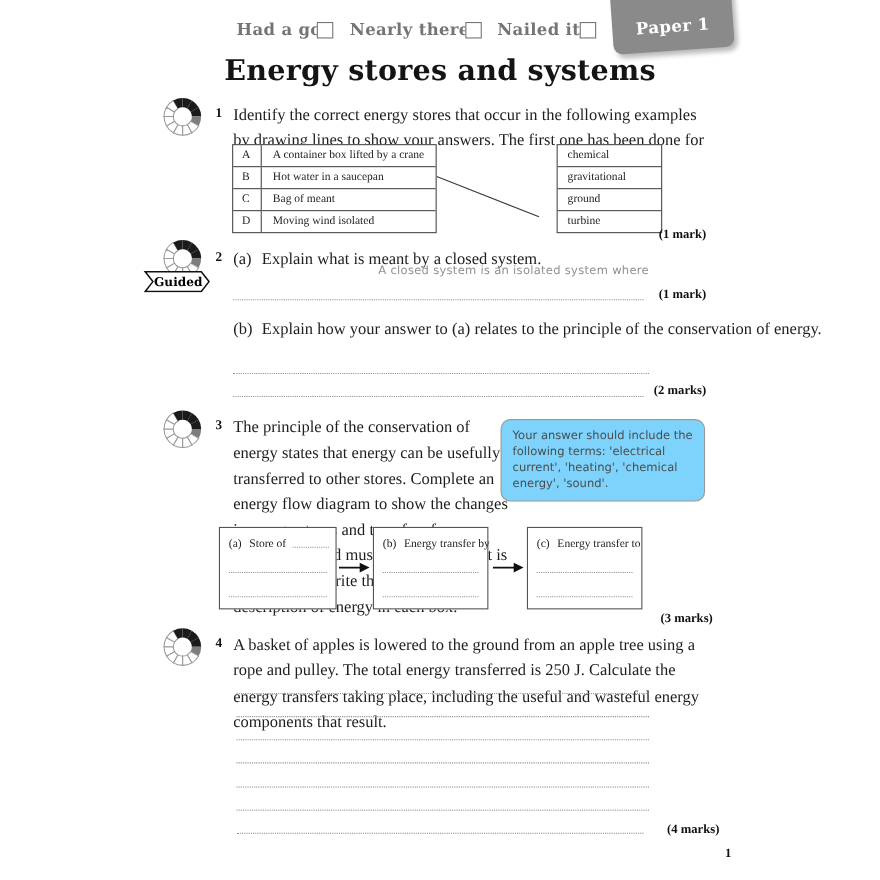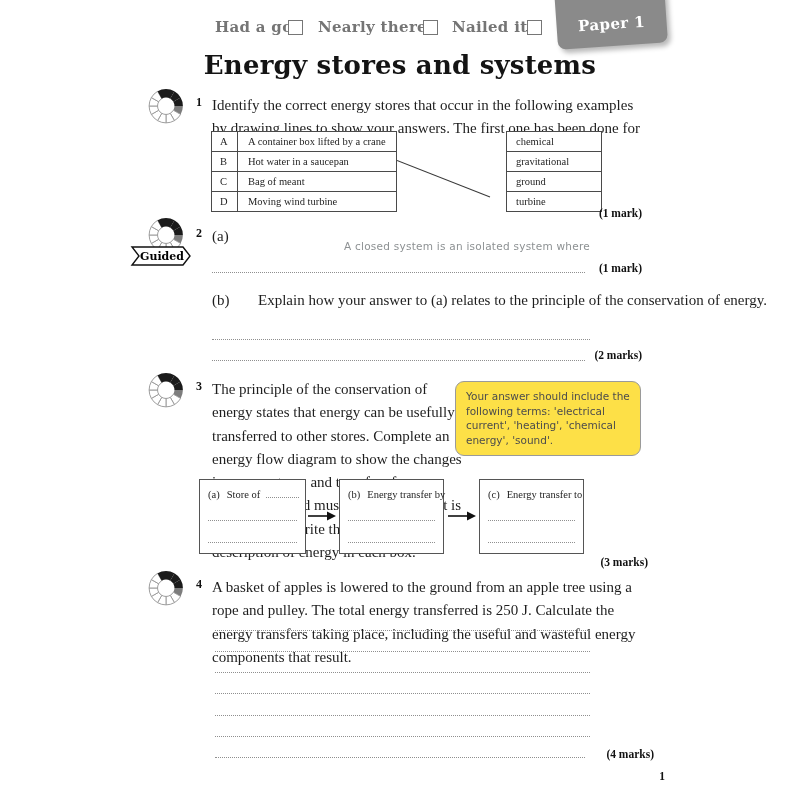--- a/index.html
+++ b/index.html
@@ -37,21 +37,21 @@
   
   .hand{font-family:"DejaVu Sans",sans-serif;font-size:10.5px;color:#8d9193;letter-spacing:.25px;white-space:nowrap;}
   .answer-row{display:flex;align-items:flex-end;height:14px;flex-direction:column;}
   .dotfill{flex:1;border-bottom:1.6px dotted #8f8f8f;margin:0 0 2px 6px;}
   .dotline{border-bottom:1.6px dotted #8f8f8f;height:12px;}
 
   
   .guided-text{font-family:"DejaVu Serif",serif;font-weight:bold;font-size:11px;}
 
   
-  .hint{background:#fde047;border:1px solid #9a9a9a;border-radius:9px;padding:7px 10px;box-sizing:border-box;
+  .hint{background:#7dd3fc;border:1px solid #9a9a9a;border-radius:9px;padding:7px 10px;box-sizing:border-box;
         font-family:"DejaVu Sans",sans-serif;font-size:10.5px;color:#4c4c4c;line-height:1.4;}
   .flow-box{border:1.2px solid #555;background:#fff;height:75px;box-sizing:border-box;}
   .flow-label{position:absolute;left:8px;right:6px;top:9px;font-size:10.5px;display:flex;align-items:flex-end;white-space:nowrap;}
   .flow-label .lbl{margin-right:7px;}
   .box-dot{position:absolute;left:8px;right:8px;border-bottom:1.5px dotted #909090;height:0;}
 
   .pagenum{font-weight:bold;font-size:11.5px;color:#111;}
 </style>
 </head>
 <body>
@@ -104,21 +104,21 @@
     <div class="tbl-row">
       <span class="tbl-letter">B</span>
       <span class="tbl-text">Hot water in a saucepan</span>
     </div>
     <div class="tbl-row">
       <span class="tbl-letter">C</span>
       <span class="tbl-text">Bag of meant</span>
     </div>
     <div class="tbl-row">
       <span class="tbl-letter">D</span>
-      <span class="tbl-text">Moving wind turbine</span>
+      <span class="tbl-text">Moving wind isolated</span>
     </div>
   </div>
 
   <div class="abs tbl" style="left:490px;top:131px;width:96px;margin-left:16px;">
     <div class="opt-row">chemical</div>
     <div class="opt-row">gravitational</div>
     <div class="opt-row">ground</div>
     <div class="opt-row">turbine</div>
   </div>
 
@@ -130,30 +130,31 @@
 
   <svg class="abs wheel" viewBox="0 0 36 36" style="left:147px;top:216px;">
       <use href="#wheel-sym"></use>
     </svg>
   <svg class="abs" style="left:130px;top:246px;" width="62" height="20" viewBox="0 0 62 20">
     <polygon points="2,1 53,1 60,10 53,19 2,19 9,10" fill="#fff" stroke="#111" stroke-width="1.4"></polygon>
     <text class="guided-text" x="32" y="13.8" text-anchor="middle">Guided</text>
   </svg>
   <span class="abs qnum" style="left:196px;top:226px;">2</span>
   <span class="abs qtext" style="left:212px;top:225px;">(a)</span>
+  <span class="abs qtext" style="left:238px;top:225px;">Explain what is meant by a closed system.</span>
 
   <div class="abs answer-row" style="left:212px;top:240px;width:378px;">
     <span class="hand">A closed system is an isolated system where</span>
     <span class="dotfill"></span>
   </div>
   <div class="abs dotline" style="left:212px;top:260px;width:373px;"></div>
   <div class="abs marks" style="left:532px;top:263px;">(1 mark)</div>
 
   <span class="abs qtext" style="left:212px;top:289px;">(b)</span>
-  <span class="abs qtext" style="left:238px;top:289px;margin-left:20px;">Explain how your answer to (a) relates to the principle of the conservation of energy.</span>
+  <span class="abs qtext" style="left:238px;top:289px;">Explain how your answer to (a) relates to the principle of the conservation of energy.</span>
   <div class="abs dotline" style="left:212px;top:327px;width:378px;"></div>
   <div class="abs dotline" style="left:212px;top:348px;width:373px;"></div>
   <div class="abs marks" style="left:532px;top:350px;">(2 marks)</div>
 
   <svg class="abs wheel" viewBox="0 0 36 36" style="left:147px;top:371px;">
       <use href="#wheel-sym"></use>
     </svg>
   <span class="abs qnum" style="left:196px;top:379px;">3</span>
   <div class="abs qtext" style="left:212px;top:378px;width:250px;">The principle of the conservation of energy states that energy can be usefully transferred to other stores. Complete an energy flow diagram to show the changes in energy stores and transfers for a battery-operated music system, when it is switched on. Write the correct description of energy in each box.</div>
   <div class="abs hint" style="left:455px;top:381px;width:186px;">Your answer should include the following terms: 'electrical current', 'heating', 'chemical energy', 'sound'.</div>

